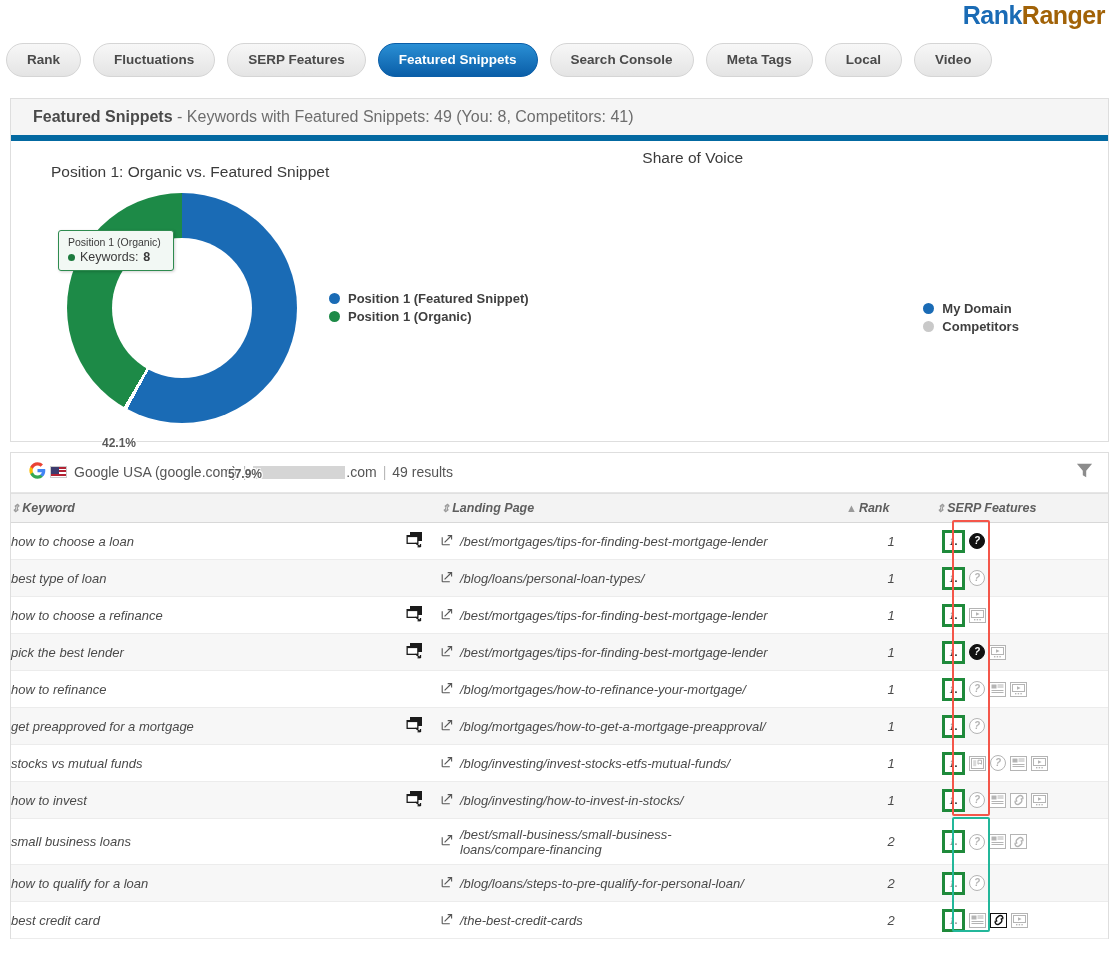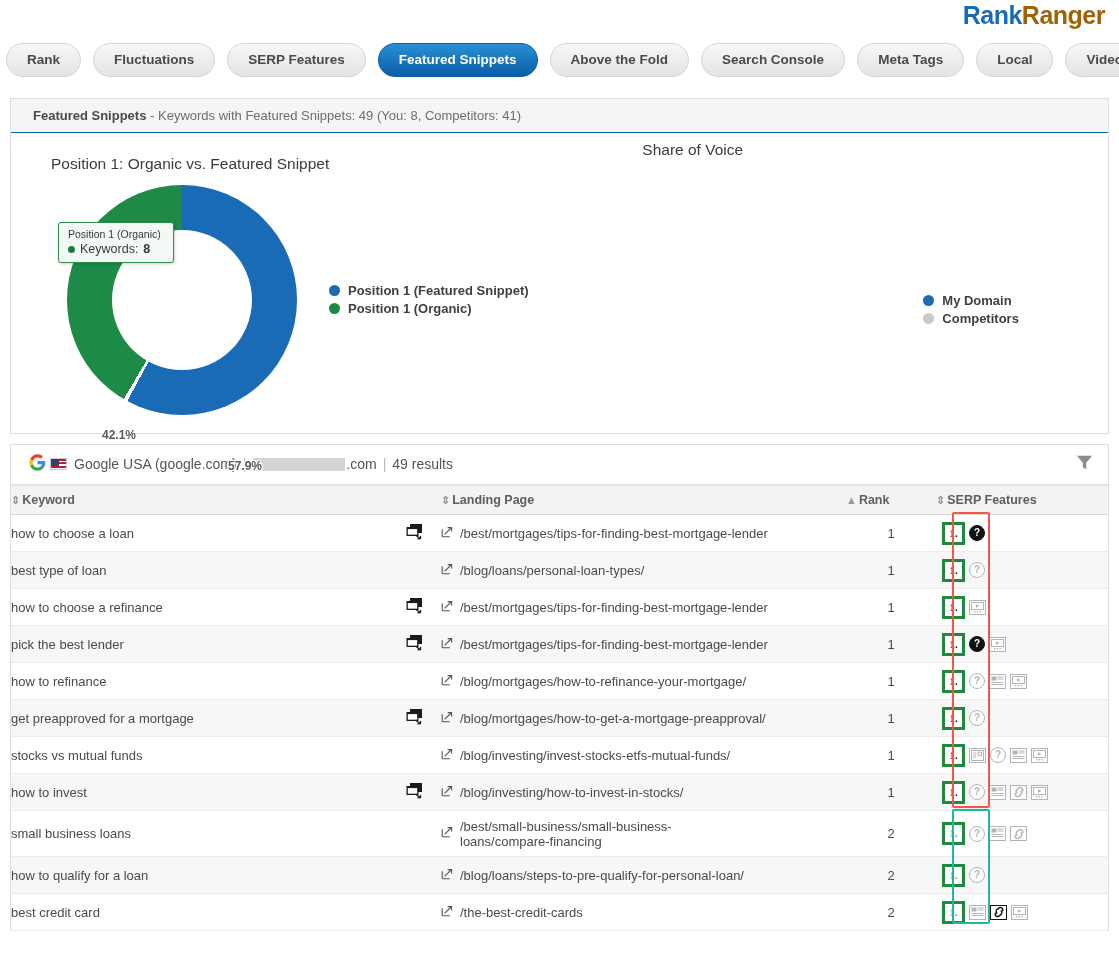--- a/index.html
+++ b/index.html
@@ -45,23 +45,23 @@
   }
 
   
   .panel {
     margin:12px 10px 0 10px;
     border:1px solid #dedede;
     background:#fff;
   }
   .panel-head {
     background:#f5f5f5;
-    border-bottom:1px solid #0369a1;
+    border-bottom:6px solid #0369a1;
     padding:9px 22px;
-    font-size:13px;
+    font-size:16px;
     color:#6d6d6d;
   }
   .panel-head b { color:#4a4a4a; }
 
   .charts { display:flex; height:300px; }
   .chart-col { position:relative; }
   .chart-col.left  { width:56%; }
   .chart-col.right { width:44%; }
 
   .chart-title {
@@ -202,21 +202,20 @@
   <div class="brand">
     <span class="b1">Rank</span><span class="b2">Ranger</span>
   </div>
 </div>
 
 <div class="tabs" id="tabbar">
     <div class="tab">Rank</div>
     <div class="tab">Fluctuations</div>
     <div class="tab">SERP Features</div>
     <div class="tab active">Featured Snippets</div>
-    <div class="tab">Above the Fold</div>
     <div class="tab">Search Console</div>
     <div class="tab">Meta Tags</div>
     <div class="tab">Local</div>
     <div class="tab">Video</div>
   </div>
 
 <div class="panel">
 
   <div class="panel-head">
     <b>Featured Snippets</b>
@@ -297,21 +296,21 @@
       <span>.com</span>
     <span class="sep">|</span>
     <span>49 results</span>
     <span class="filter-icon">
       <svg width="19" height="19" viewBox="0 0 20 20">
           <path fill="#8c8c8c" d="M2 3h16l-6.2 7.2V17l-3.6-2.1v-4.7z"></path>
         </svg>
     </span>
   </div>
 
-  <div style="position:relative;">
+  <div style="position:relative;font-style:italic;">
     <table class="data">
       <thead>
         <tr>
           <th class="c-kw" colspan="2"><span class="sort-ar">⇕</span><span>Keyword</span></th>
           <th class="c-lp"><span class="sort-ar">⇕</span><span>Landing Page</span></th>
           <th class="c-rank"><span class="sort-ar">▲</span><span>Rank</span></th>
           <th class="c-serp"><span class="sort-ar">⇕</span><span>SERP Features</span></th>
         </tr>
       </thead>
       <tbody id="tbody">

